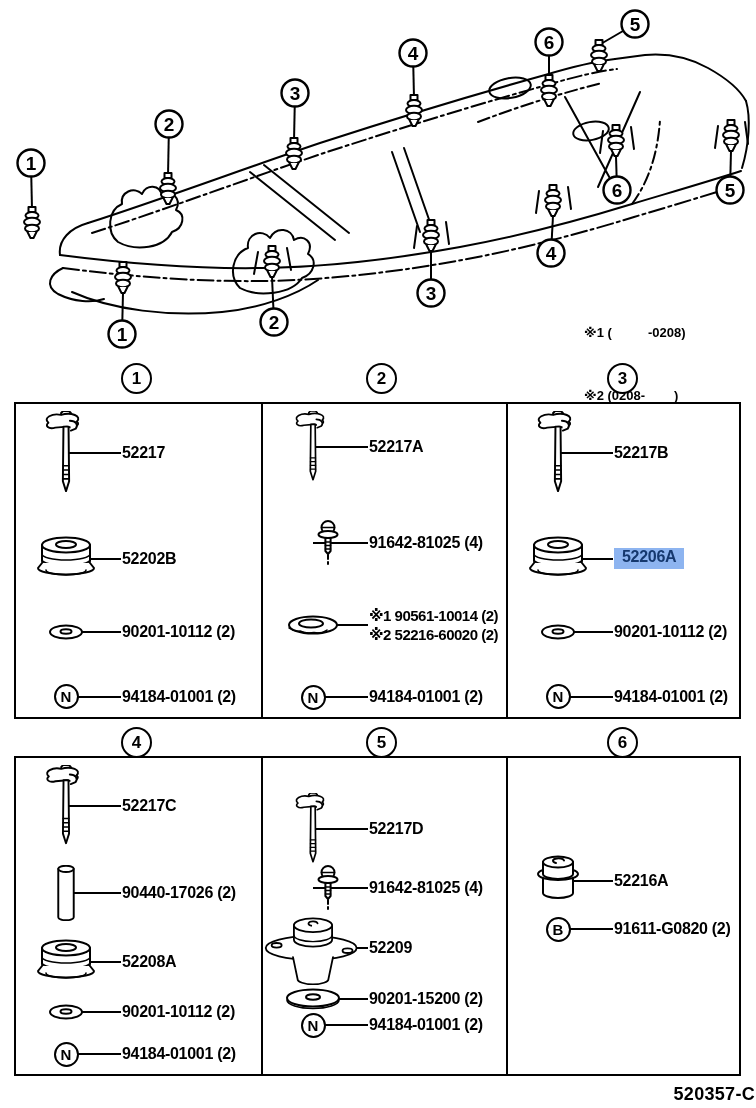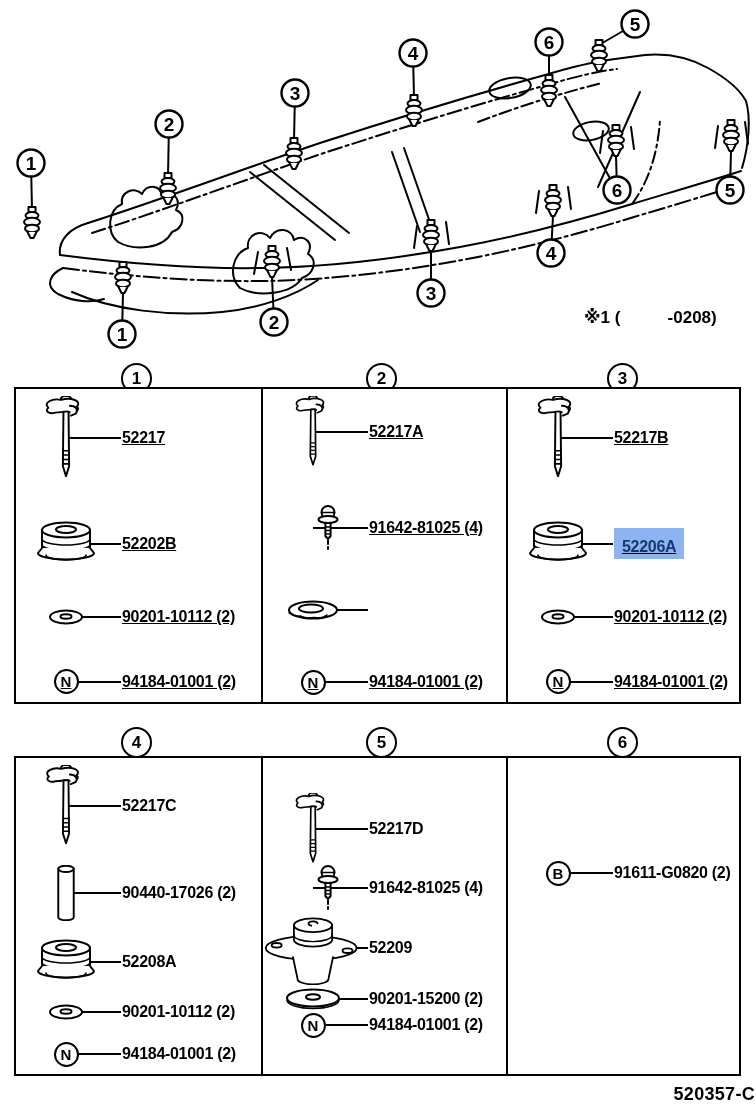--- a/index.html
+++ b/index.html
@@ -3,39 +3,39 @@
 <meta charset="utf-8">
 <style>
   html,body{margin:0;padding:0;background:#fff;}
   .page{position:relative;width:756px;height:1108px;background:#fff;overflow:hidden;
         font-family:"Liberation Sans","DejaVu Sans",sans-serif;color:#000;}
   svg{display:block;}
   .chassis{position:absolute;left:0;top:0;}
   .chassis .frame{fill:none;stroke:#000;stroke-width:2;stroke-linecap:round;stroke-linejoin:round;}
   .chassis .co{fill:#fff;stroke:#000;stroke-width:2.4;}
   .chassis text{font-weight:bold;font-size:19px;text-anchor:middle;font-family:"Liberation Sans","DejaVu Sans",sans-serif;}
-  .notes{position:absolute;left:584px;top:249px;font-weight:bold;font-size:17px;line-height:1.62;white-space:pre;}
+  .notes{position:absolute;left:584px;top:280px;font-weight:bold;font-size:13px;line-height:1.62;white-space:pre;}
   .hdr-row{position:absolute;left:14px;width:727px;display:flex;}
   .hdr-cell{display:flex;justify-content:center;align-items:center;}
   .hc1{width:245px;}.hc2{width:245px;}.hc3{flex:1;}
   .num-circle{width:27px;height:27px;border:2.5px solid #000;border-radius:50%;
       display:flex;align-items:center;justify-content:center;font-weight:bold;font-size:17px;background:#fff;}
   .grid-box{position:absolute;left:14px;width:727px;border:2.5px solid #000;box-sizing:border-box;display:flex;background:#fff;}
-  .row1{top:387px;height:317px;text-decoration:underline;}
+  .row1{top:402px;height:317px;}
   .row2{top:756px;height:320px;}
   .cell{width:245px;flex:0 0 245px;box-sizing:border-box;padding:7px 0 6px;display:flex;flex-direction:column;
         justify-content:space-between;overflow:hidden;}
   .cell.last{flex:1 1 auto;width:auto;}
   .cell + .cell{border-left:2.5px solid #000;}
   .part-row{display:flex;align-items:center;position:relative;}
   .row-line{position:absolute;left:50px;width:55px;top:50%;margin-top:-1px;border-top:2px solid #000;z-index:0;}
   .icon-cell{width:100px;flex:0 0 100px;display:flex;justify-content:center;align-items:center;position:relative;z-index:1;}
   .part-label{margin-left:6px;font-weight:bold;font-size:16px;letter-spacing:-0.3px;white-space:nowrap;z-index:1;}
   .part-label .lbl-line{display:block;font-size:15px;letter-spacing:-0.5px;line-height:1.3;}
-  .hl{background:#8db4f0;color:#15386e;padding:10px 8px 3px;}
+  .hl{background:#8db4f0;color:#15386e;padding:0 8px 3px;}
   .letter-circle{width:25px;height:25px;border:2.5px solid #000;border-radius:50%;display:flex;align-items:center;
       justify-content:center;font-weight:bold;font-size:15px;background:#fff;box-sizing:border-box;}
   .spacer{flex:0 0 auto;}
   .docnum{position:absolute;top:1084px;right:1px;font-weight:bold;font-size:18px;letter-spacing:0.3px;}
   .ic{stroke:#000;stroke-width:2;fill:#fff;stroke-linecap:round;stroke-linejoin:round;}
 </style>
 </head>
 <body>
 
 <div class="page">
@@ -309,20 +309,24 @@
           </span>
         <span class="part-label">91642-81025 (4)</span>
       </div>
       <div class="part-row" style="height:44px">
         <span class="row-line"></span>
         <span class="icon-cell">
             <svg width="56" height="23" viewBox="-28 -12 56 23">
               <use href="#i-retainer"></use>
             </svg>
           </span>
+        <span class="part-label">
+          <span class="lbl-line">※1 90561-10014 (2)</span>
+          <span class="lbl-line">※2 52216-60020 (2)</span>
+        </span>
       </div>
       <div class="part-row" style="height:28px">
         <span class="row-line"></span>
         <span class="icon-cell">
             <span class="letter-circle">N</span>
           </span>
         <span class="part-label">94184-01001 (2)</span>
       </div>
     </div>
 
@@ -467,20 +471,29 @@
         <span class="icon-cell">
             <span class="letter-circle">N</span>
           </span>
         <span class="part-label">94184-01001 (2)</span>
       </div>
       <div class="spacer" style="height:30px"></div>
     </div>
 
     <div class="cell last" style="justify-content:flex-start">
       <div class="spacer" style="height:88px"></div>
+      <div class="part-row" style="height:56px">
+        <span class="row-line"></span>
+        <span class="icon-cell">
+            <svg width="48" height="52" viewBox="-24 -26 48 52">
+              <use href="#i-cush-simple"></use>
+            </svg>
+          </span>
+        <span class="part-label">52216A</span>
+      </div>
       <div class="part-row" style="height:40px">
         <span class="row-line"></span>
         <span class="icon-cell">
             <span class="letter-circle">B</span>
           </span>
         <span class="part-label">91611-G0820 (2)</span>
       </div>
     </div>
   </div>
 

